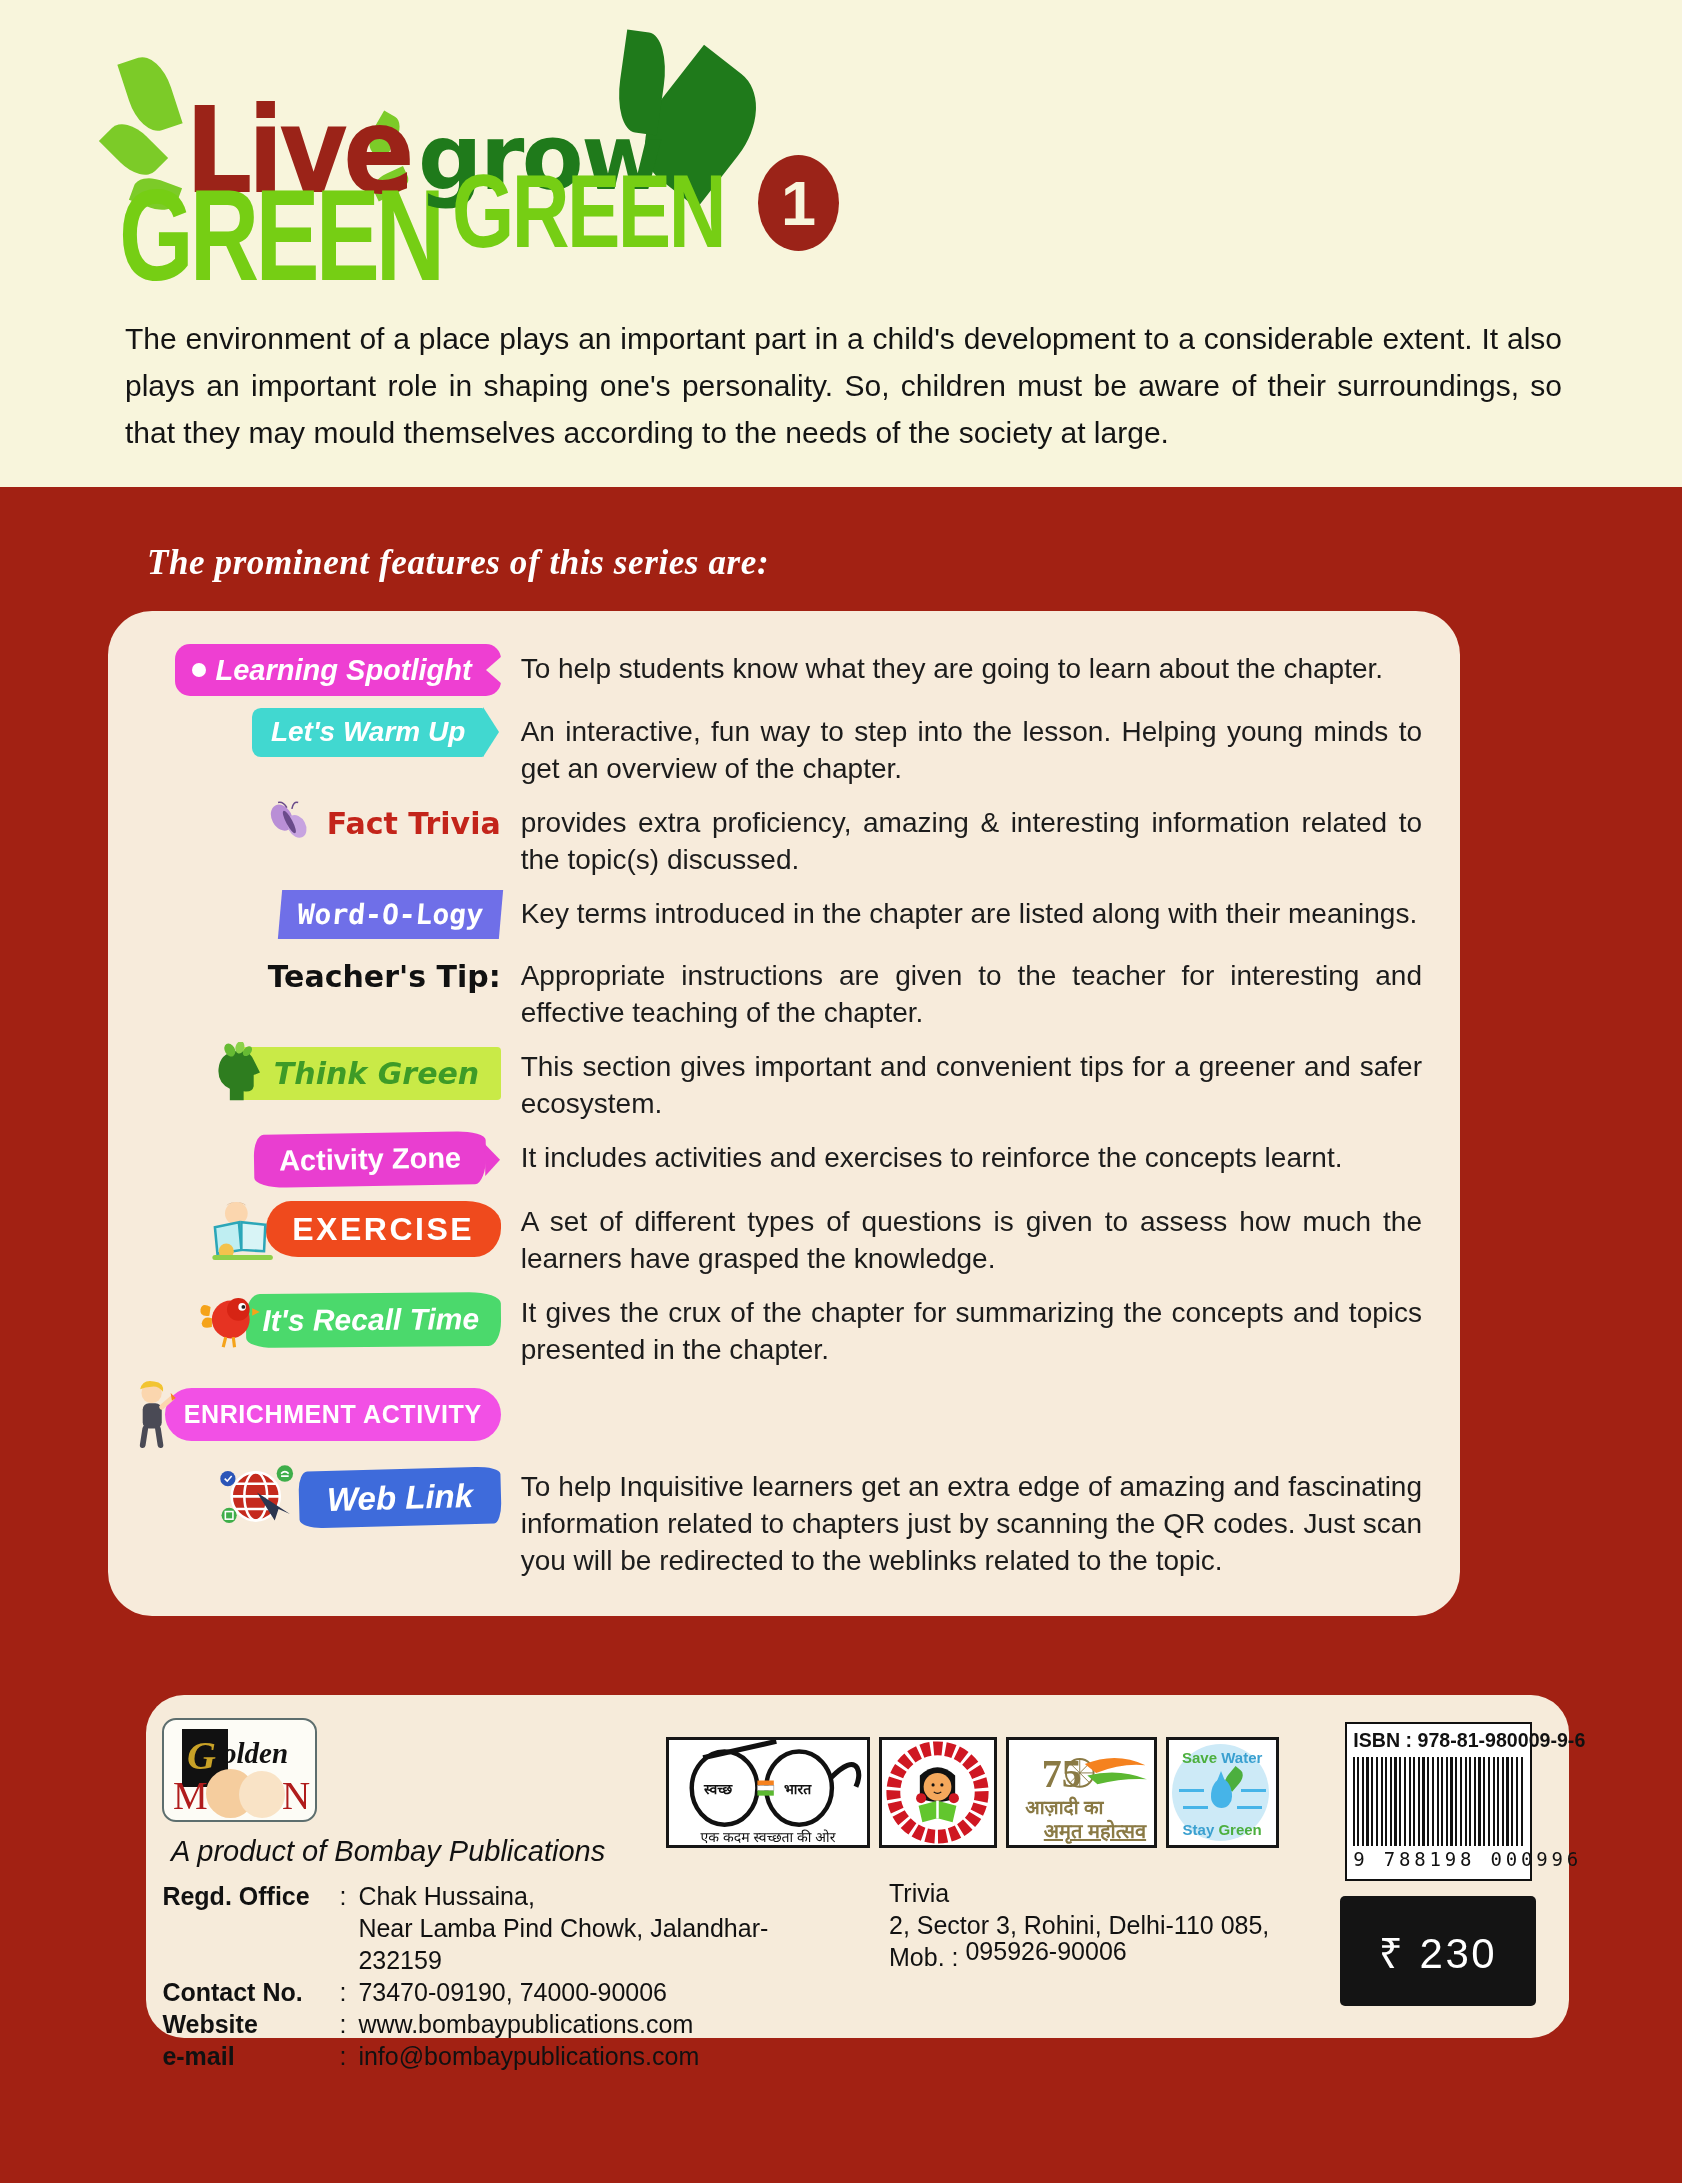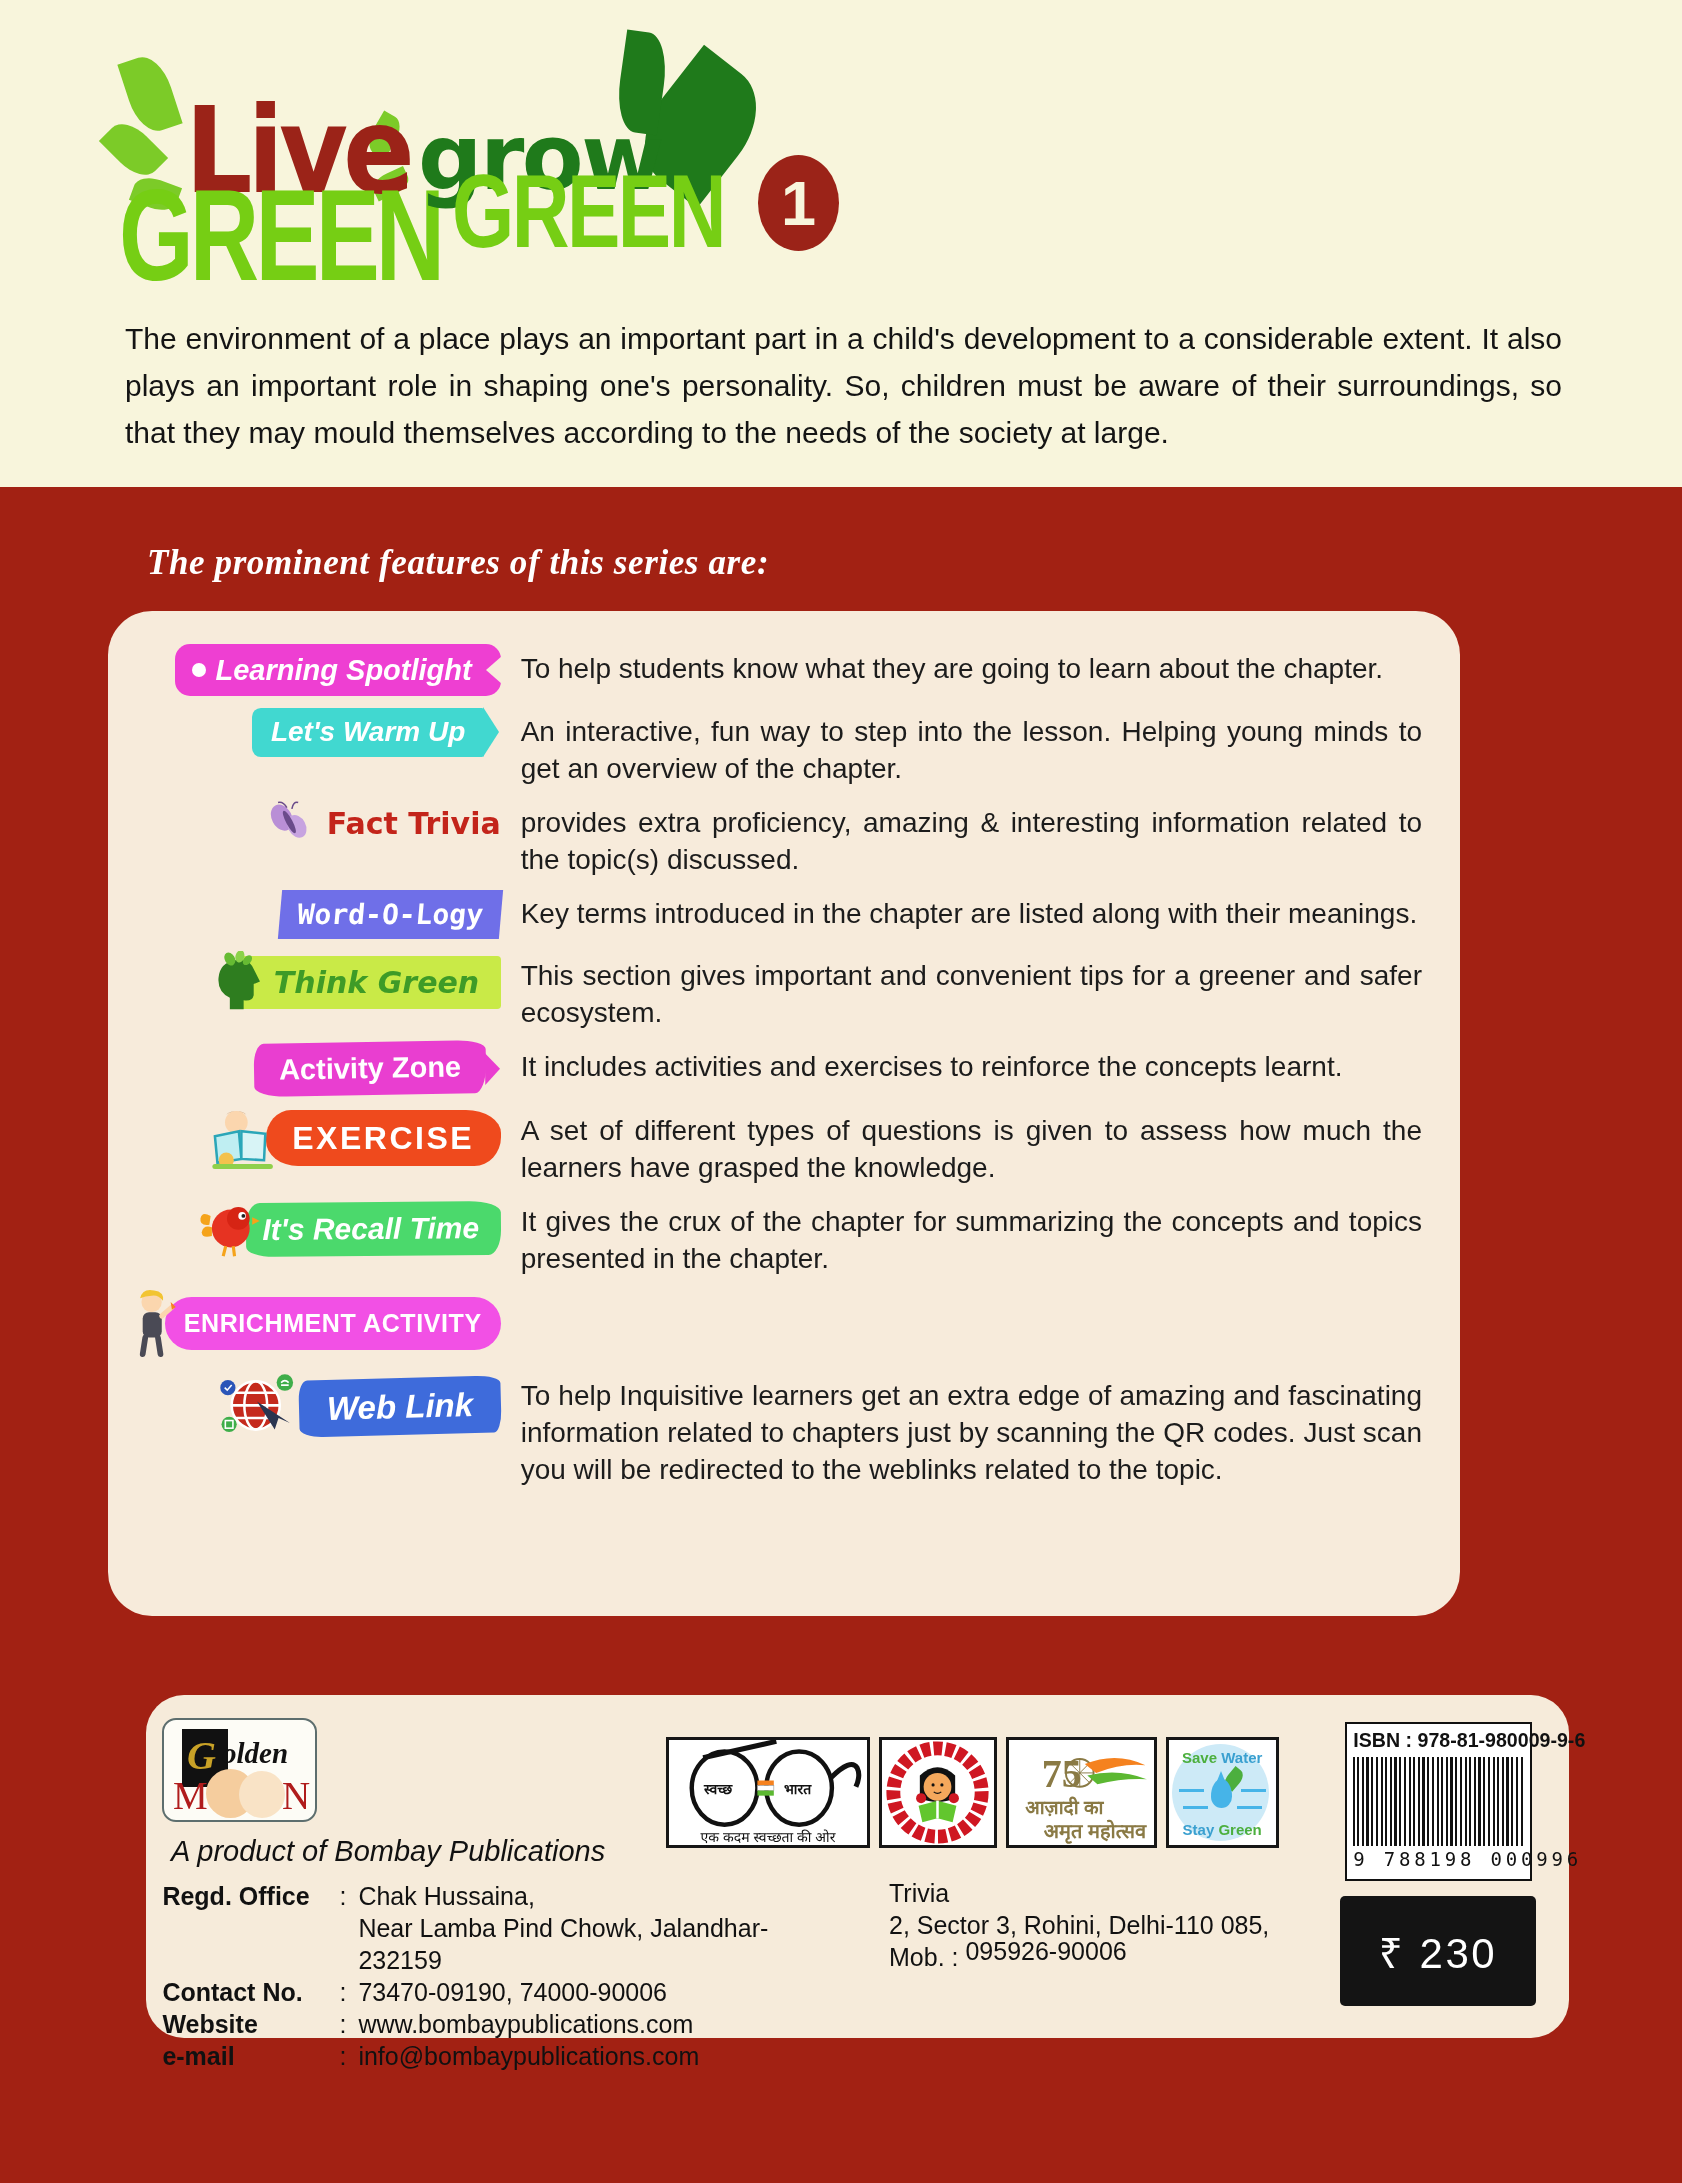--- a/index.html
+++ b/index.html
@@ -112,21 +112,21 @@
           #111 12.7px 16.4px, #fff 16.4px 18.3px, #111 18.3px 19.6px, #fff 19.6px 23.4px, #111 23.4px 25px, #fff 25px 28px); }
   .isbn-digits { margin-top:2.5px; font-size:19px; color:#111; letter-spacing:3.8px; font-family:"DejaVu Sans Mono", monospace; white-space:nowrap; }
   .price-box { position:absolute; left:1194px; top:201px; width:196px; height:110px; background:#141414;
           border-radius:5px; display:flex; align-items:center; justify-content:center;
           color:#fff; font-size:42px; letter-spacing:2.5px; }
 
   
   .hindi-small { font-size:14px; color:#111; }
   .azadi-num { position:absolute; left:33px; top:10px; font-size:40px; font-weight:bold; color:#8a7a45; font-family:"Liberation Serif", serif; }
   .azadi-l1 { position:absolute; left:16.4px; top:54px; font-size:19px; color:#8a7a45; font-weight:bold; }
-  .azadi-l2 { position:absolute; left:35px; top:77px; font-size:20px; color:#8a7a45; font-weight:bold; }
+  .azadi-l2 { position:absolute; left:35px; top:77px; font-size:20px; color:#8a7a45; font-weight:bold;text-decoration:underline; }
   .save-circle { position:absolute; left:3.8px; top:3.8px; width:97px; height:97px; border-radius:50%; background:#cdeaf7; }
   .save-top { position:absolute; left:0; top:8.9px; width:100%; text-align:center; font-size:15px; font-weight:bold; color:#3aa0d0; }
   .save-top b { color:#4caf3e; }
   .save-bottom { position:absolute; left:0; top:81px; width:100%; text-align:center; font-size:15px; font-weight:bold; color:#3aa0d0; }
   .save-bottom b { color:#4caf3e; }
   .save-drop { position:absolute; left:42px; top:39px; width:21.5px; height:29px; background:#46b4e8;
           border-radius:50% 50% 50% 50% / 60% 60% 40% 40%; transform:rotate(0deg); }
   .save-drop::before { content:""; position:absolute; left:6.3px; top:-7.6px; border-left:4.4px solid transparent;
           border-right:4.4px solid transparent; border-bottom:10px solid #46b4e8; }
   .save-leaf { position:absolute; left:58px; top:28px; width:14px; height:21.5px; background:#4caf3e; border-radius:0 50% 0 50%; transform:rotate(40deg); }
@@ -188,20 +188,26 @@
     <div class="desc-cell">provides extra proficiency, amazing &amp; interesting information related to the topic(s) discussed.</div>
   </div>
 
   <div class="feature-row">
     <div class="label-cell">
       <span class="badge badge-wordology">Word-O-Logy</span>
     </div>
     <div class="desc-cell">Key terms introduced in the chapter are listed along with their meanings.</div>
   </div>
 
+  <div class="feature-row">
+    <div class="label-cell">
+      <span class="teacherstip-label">Teacher's Tip:</span>
+    </div>
+    <div class="desc-cell">Appropriate instructions are given to the teacher for interesting and effective teaching of the chapter.</div>
+  </div>
 
   <div class="feature-row">
     <div class="label-cell">
       <span class="mini-icon" style="margin-right:-29px; z-index:2;">
         <svg width="54" height="61" viewBox="0 0 86 96">
           <path d="M30 92 L30 74 Q10 64 12 42 Q14 18 38 14 Q62 10 70 32 L78 48 L68 52 L68 70 Q66 80 52 78 L52 92 Z" fill="#2e7d1f"></path>
           <ellipse cx="30" cy="12" rx="8" ry="11" fill="#66bb33" transform="rotate(-30 30 12)"></ellipse>
           <ellipse cx="46" cy="8" rx="7" ry="10" fill="#8bd24a" transform="rotate(15 46 8)"></ellipse>
           <ellipse cx="58" cy="14" rx="6" ry="9" fill="#66bb33" transform="rotate(40 58 14)"></ellipse>
         </svg>

